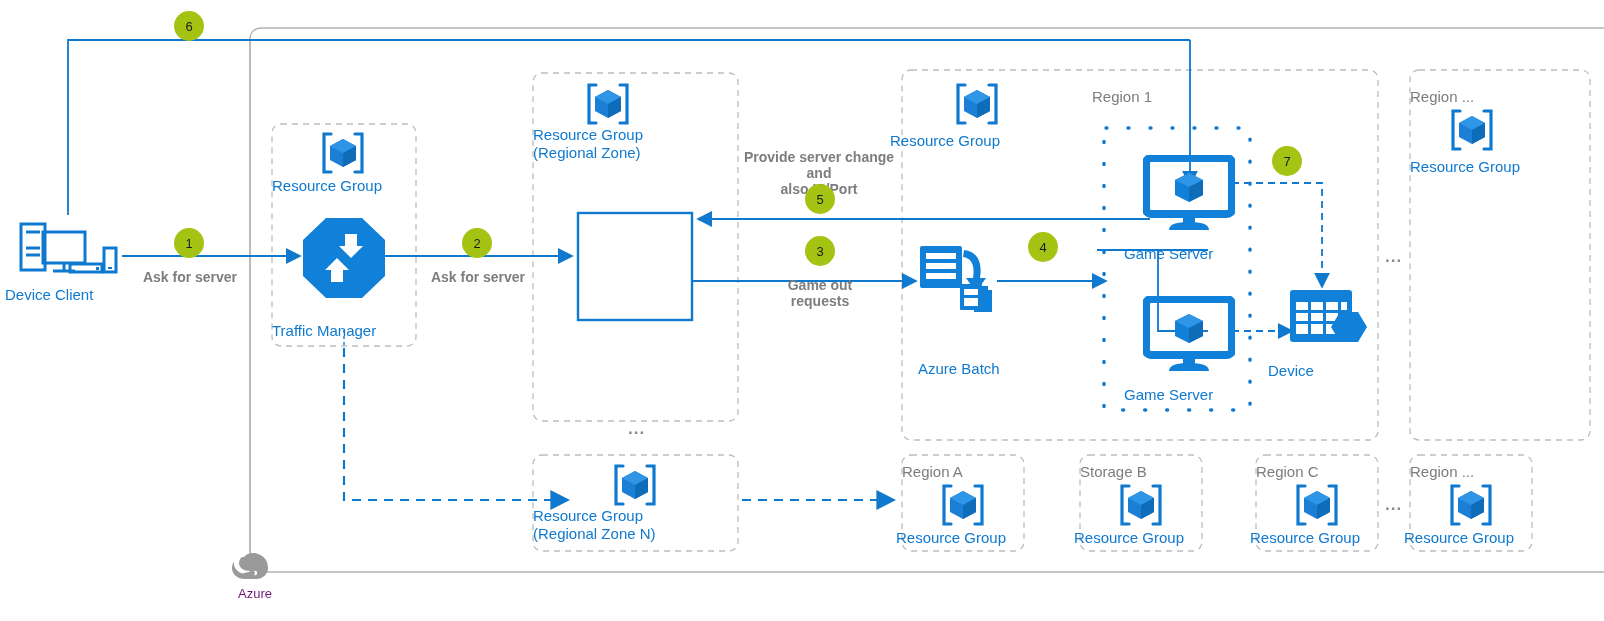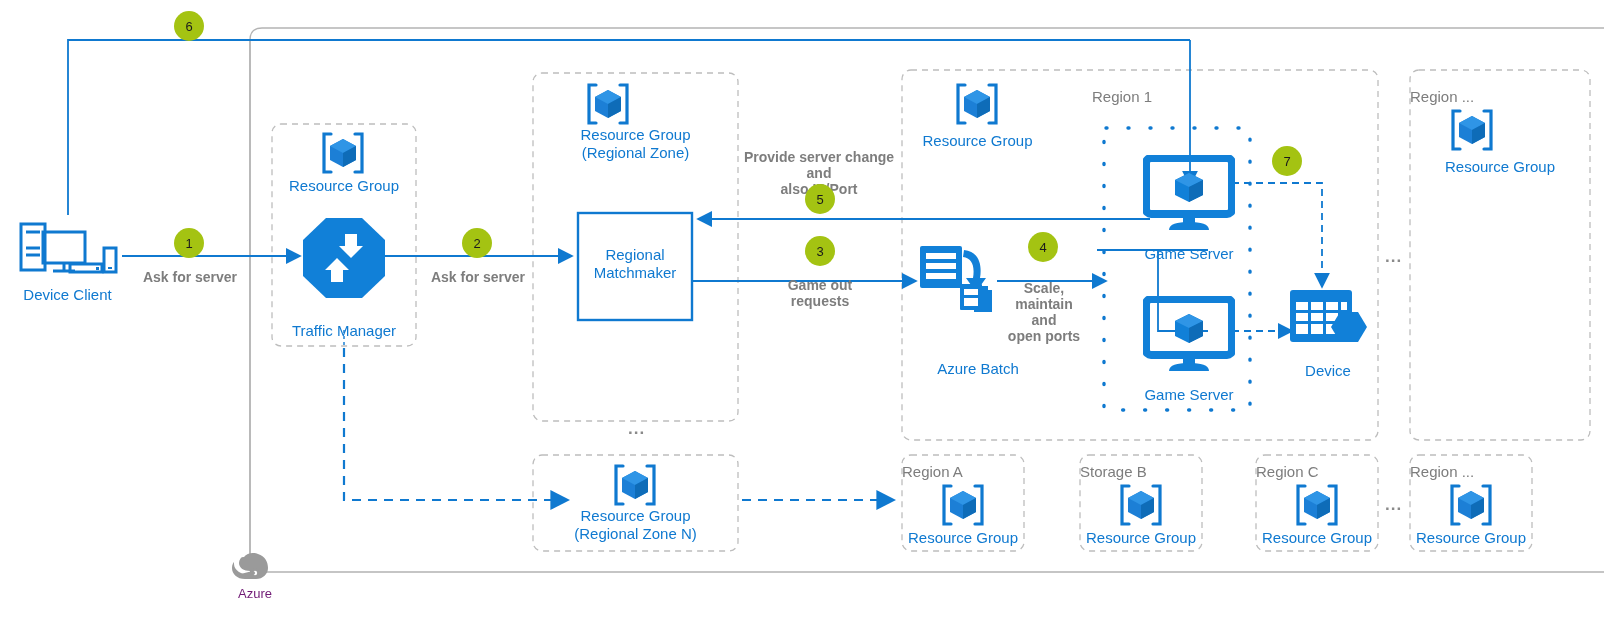--- a/index.html
+++ b/index.html
@@ -1,19 +1,19 @@
 <!DOCTYPE html>
 <html><head>
 <meta charset="utf-8">
 <style>
   html,body{margin:0;padding:0;background:#ffffff;}
   body{font-family:"Liberation Sans","DejaVu Sans",sans-serif;}
   #stage{position:relative;width:1604px;height:621px;overflow:hidden;background:#fff;}
   svg.layer{position:absolute;left:0;top:0;width:1604px;height:621px;pointer-events:none;}
-  .lbl{position:absolute;color:#0f79d0;font-size:15px;line-height:18px;text-align:center;white-space:pre-line;}
+  .lbl{position:absolute;color:#0f79d0;font-size:15px;line-height:18px;white-space:pre-line;}
   .lbl-gray{position:absolute;color:#7d7d7d;font-size:14px;line-height:16px;text-align:center;font-weight:bold;white-space:pre-line;}
   .lbl-region{position:absolute;color:#7d7d7d;font-size:15px;line-height:17px;text-align:left;font-weight:normal;}
   .ico{position:absolute;}
   .badge{position:absolute;width:30px;height:30px;border-radius:50%;background:#a4c312;color:#1c1c1c;
          font-size:13px;display:flex;align-items:center;justify-content:center;}
   .ell{position:absolute;color:#8a8a8a;font-size:17px;font-weight:bold;letter-spacing:1px;line-height:10px;}
   .azure-lbl{position:absolute;color:#701a75;font-size:13px;}
 </style>
 </head>
 <body>
@@ -291,22 +291,20 @@
 
   <div class="lbl" style="left:5px;top:286px;width:125px;">Device Client</div>
 
   <div class="lbl" style="left:272px;top:177px;width:144px;">Resource Group</div>
 
   <div class="lbl" style="left:272px;top:322px;width:144px;">Traffic Manager</div>
 
   <div class="lbl" style="left:533px;top:126px;width:205px;">Resource Group
 (Regional Zone)</div>
 
-  <div class="lbl" style="left:578px;top:246px;width:114px;">Regional
-Matchmaker</div>
 
   <div class="lbl" style="left:533px;top:507px;width:205px;">Resource Group
 (Regional Zone N)</div>
 
   <div class="lbl" style="left:890px;top:132px;width:175px;">Resource Group</div>
 
   <div class="lbl" style="left:918px;top:316px;width:120px;margin-top:44px;">Azure Batch</div>
 
   <div class="lbl" style="left:1124px;top:245px;width:130px;">Game Server</div>
 
@@ -328,23 +326,20 @@
 
   <div class="lbl-region" style="left:1256px;top:463px;width:122px;">Region C</div>
   <div class="lbl" style="left:1250px;top:529px;width:134px;">Resource Group</div>
 
   <div class="lbl-region" style="left:1410px;top:463px;width:122px;">Region ...</div>
   <div class="lbl" style="left:1404px;top:529px;width:134px;">Resource Group</div>
 
   <div class="lbl-gray" style="left:130px;top:269px;width:120px;">Ask for server</div>
   <div class="lbl-gray" style="left:418px;top:269px;width:120px;">Ask for server</div>
   <div class="lbl-gray" style="left:757px;top:277px;width:126px;">Game out requests</div>
-  <div class="lbl-gray" style="left:1000px;top:280px;width:88px;">Scale, maintain
-and
-open ports</div>
   <div class="lbl-gray" style="left:740px;top:149px;width:158px;">Provide server change and
 also IP/Port</div>
 
   <div class="badge" style="left:174px;top:228px;">1</div>
   <div class="badge" style="left:462px;top:228px;">2</div>
   <div class="badge" style="left:805px;top:236px;">3</div>
   <div class="badge" style="left:1028px;top:232px;">4</div>
   <div class="badge" style="left:805px;top:184px;">5</div>
   <div class="badge" style="left:174px;top:11px;">6</div>
   <div class="badge" style="left:1272px;top:146px;">7</div>

